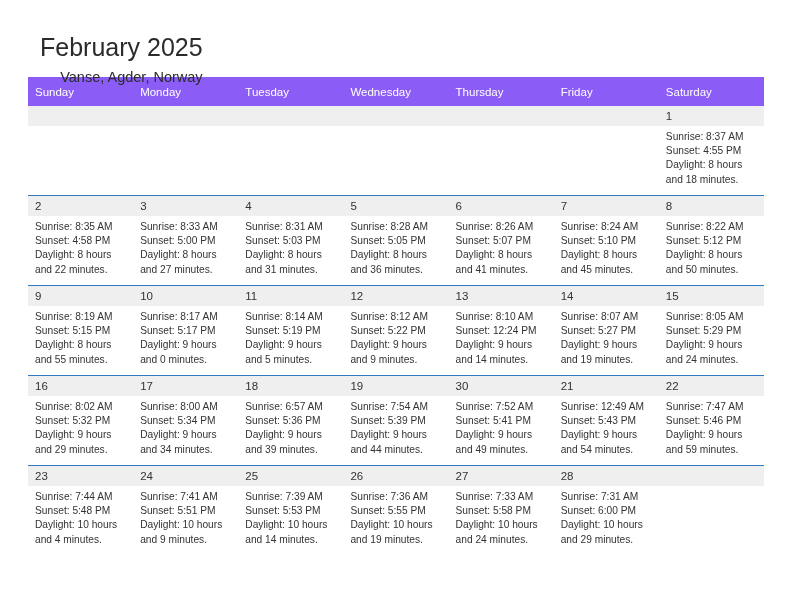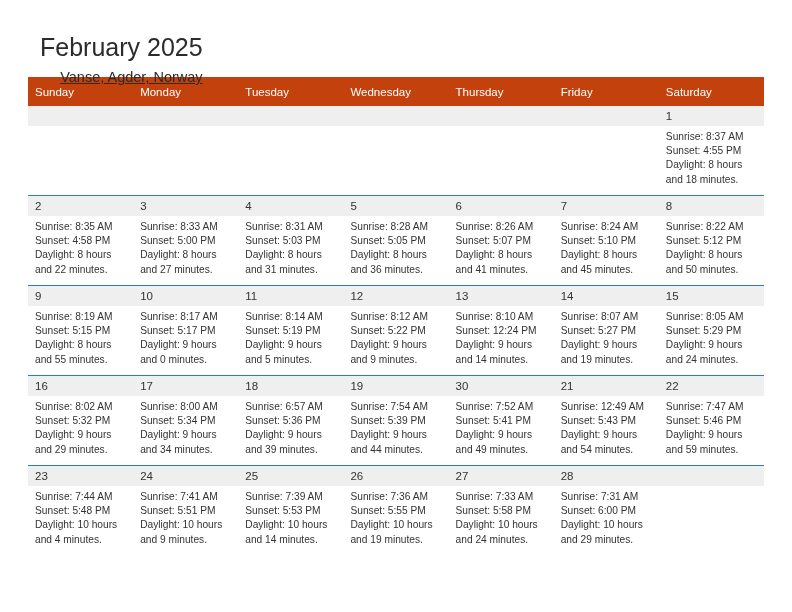--- a/index.html
+++ b/index.html
@@ -75,32 +75,31 @@
     line-height: 30px;
     font-weight: normal;
     margin: 0;
   }
   .cal-sub {
     font-size: 14.5px;
     color: #2b2b2b;
     line-height: 22px;
     margin: 4px 0 0 0;
     font-weight: normal;
-    text-decoration: underline;
   }
 
   
   .calendar {
     width: 736px;
     border-collapse: collapse;
     table-layout: fixed;
     margin-top: 9px;
   }
   .calendar th {
-    background: #c2410c;
+    background: #8b5cf6;
     color: #ffffff;
     font-size: 11.5px;
     font-weight: normal;
     text-align: left;
     padding: 5px 0 5px 7px;
     height: 19px;
     border: none;
   }
   .calendar td {
     vertical-align: top;

